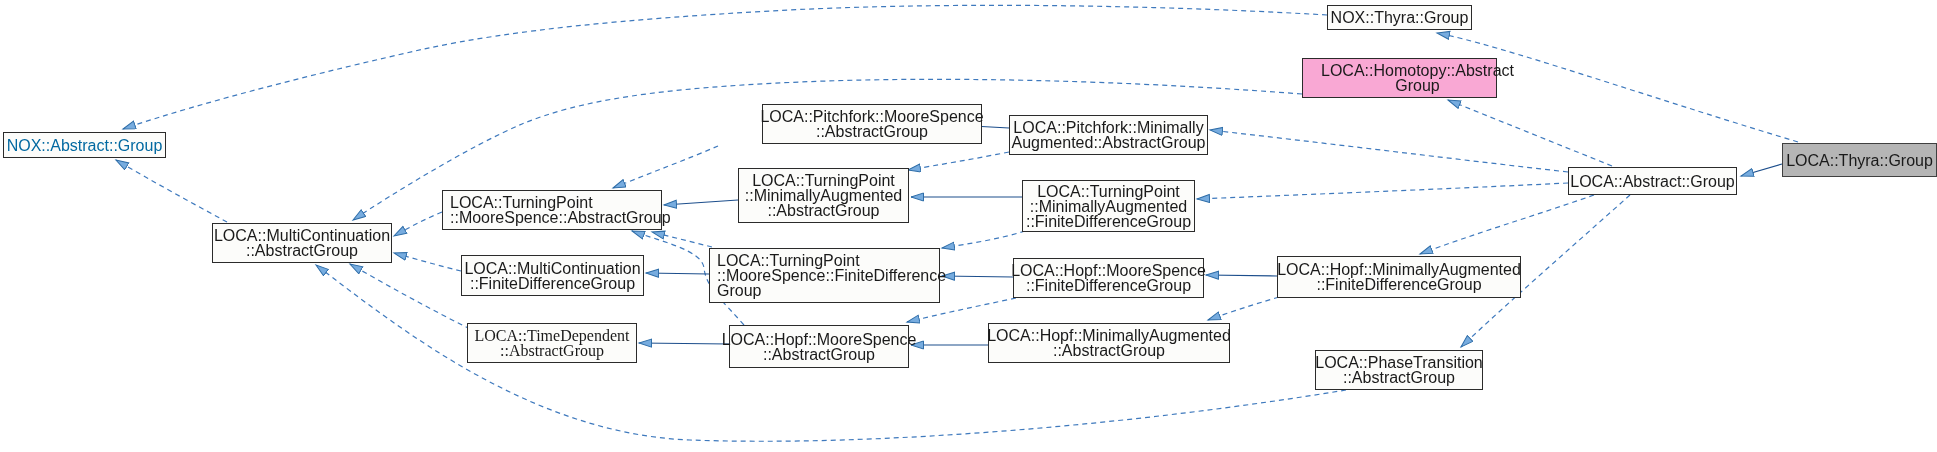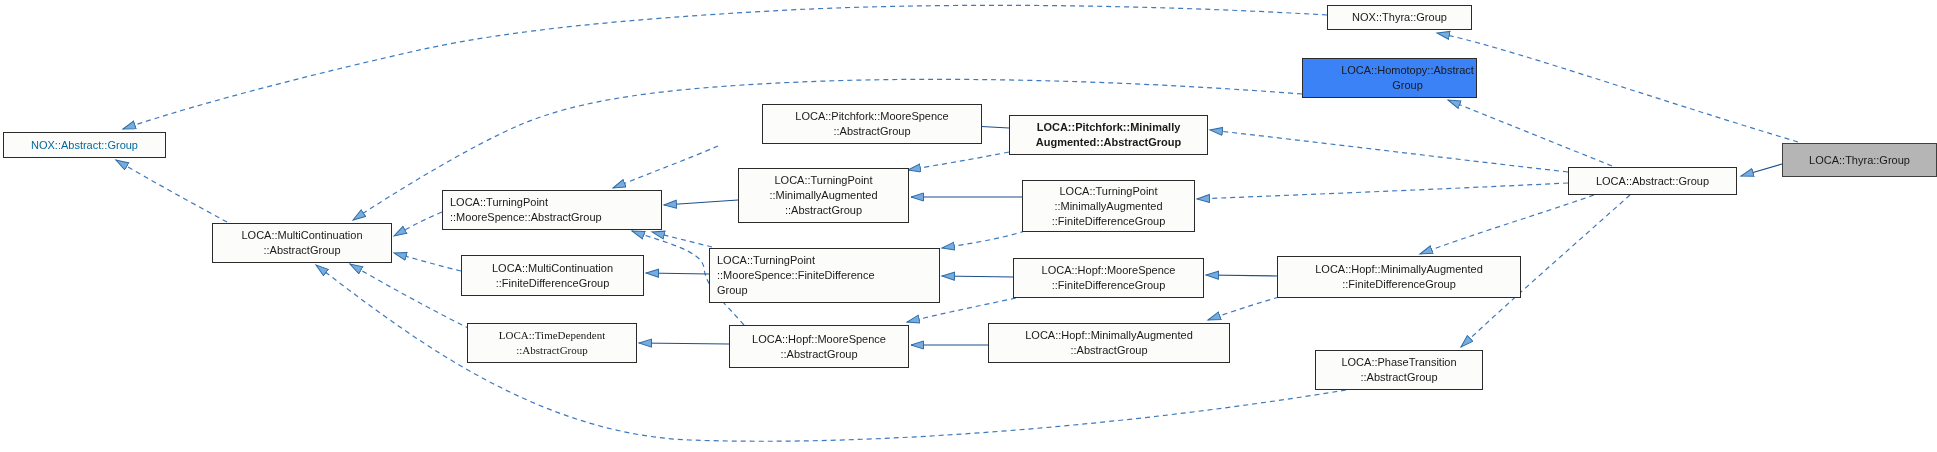--- a/index.html
+++ b/index.html
@@ -14,21 +14,21 @@
   .edge { fill: none; stroke-width: 1.2px; }
   .edge-dashed { stroke-dasharray: 5 4; }
   .node {
     position: absolute;
     box-sizing: border-box;
     display: flex;
     flex-direction: column;
     justify-content: center;
     align-items: center;
     text-align: center;
-    font-size: 11px;
+    font-size: 16px;
     line-height: 15px;
     white-space: nowrap;
     cursor: pointer;
   }
   .node.align-left { align-items: flex-start; text-align: left; padding-left: 7px; }
   .node .ln { display: block; }
 </style>
 </head>
 <body>
 
@@ -100,21 +100,21 @@
       </div>
       <div class="node align-left" style="left: 709px; top: 248px; width: 231px; height: 55px; background: rgb(252, 252, 250); border: 1px solid rgb(43, 43, 43); color: rgb(26, 26, 26);">
         <span class="ln">LOCA::TurningPoint</span>
         <span class="ln">::MooreSpence::FiniteDifference</span>
         <span class="ln">Group</span>
       </div>
       <div class="node" style="left: 729px; top: 325px; width: 180px; height: 43px; background: rgb(252, 252, 250); border: 1px solid rgb(43, 43, 43); color: rgb(26, 26, 26);">
         <span class="ln">LOCA::Hopf::MooreSpence</span>
         <span class="ln">::AbstractGroup</span>
       </div>
-      <div class="node" style="left: 1009px; top: 115px; width: 199px; height: 40px; background: rgb(252, 252, 250); border: 1px solid rgb(43, 43, 43); color: rgb(26, 26, 26); font-weight: bold;">
+      <div class="node" style="left: 1009px; top: 115px; width: 199px; height: 40px; background: rgb(252, 252, 250); border: 1px solid rgb(43, 43, 43); color: rgb(26, 26, 26);">
         <span class="ln">LOCA::Pitchfork::Minimally</span>
         <span class="ln">Augmented::AbstractGroup</span>
       </div>
       <div class="node" style="left: 1022px; top: 180px; width: 173px; height: 52px; background: rgb(252, 252, 250); border: 1px solid rgb(43, 43, 43); color: rgb(26, 26, 26);">
         <span class="ln">LOCA::TurningPoint</span>
         <span class="ln">::MinimallyAugmented</span>
         <span class="ln">::FiniteDifferenceGroup</span>
       </div>
       <div class="node" style="left: 1013px; top: 258px; width: 191px; height: 40px; background: rgb(252, 252, 250); border: 1px solid rgb(43, 43, 43); color: rgb(26, 26, 26);">
         <span class="ln">LOCA::Hopf::MooreSpence</span>
@@ -128,21 +128,21 @@
         <span class="ln">LOCA::Hopf::MinimallyAugmented</span>
         <span class="ln">::FiniteDifferenceGroup</span>
       </div>
       <div class="node" style="left: 1315px; top: 350px; width: 168px; height: 40px; background: rgb(252, 252, 250); border: 1px solid rgb(43, 43, 43); color: rgb(26, 26, 26);">
         <span class="ln">LOCA::PhaseTransition</span>
         <span class="ln">::AbstractGroup</span>
       </div>
       <div class="node" style="left: 1327px; top: 5px; width: 145px; height: 25px; background: rgb(252, 252, 250); border: 1px solid rgb(43, 43, 43); color: rgb(26, 26, 26);">
         <span class="ln">NOX::Thyra::Group</span>
       </div>
-      <div class="node" style="left: 1302px; top: 58px; width: 175px; height: 40px; background: #3b82f6; border: 1px solid rgb(43, 43, 43); color: rgb(26, 26, 26); padding-left: 36px;">
+      <div class="node" style="left: 1302px; top: 58px; width: 195px; height: 40px; background: #f9a8d4; border: 1px solid rgb(43, 43, 43); color: rgb(26, 26, 26); padding-left: 36px;">
         <span class="ln">LOCA::Homotopy::Abstract</span>
         <span class="ln">Group</span>
       </div>
       <div class="node" style="left: 1568px; top: 167px; width: 169px; height: 28px; background: rgb(252, 252, 250); border: 1px solid rgb(43, 43, 43); color: rgb(26, 26, 26);">
         <span class="ln">LOCA::Abstract::Group</span>
       </div>
       <div class="node" style="left: 1782px; top: 143px; width: 155px; height: 34px; background: rgb(181, 181, 181); border: 1.5px solid rgb(64, 64, 64); color: rgb(26, 26, 26);">
         <span class="ln">LOCA::Thyra::Group</span>
       </div>
     </div>

